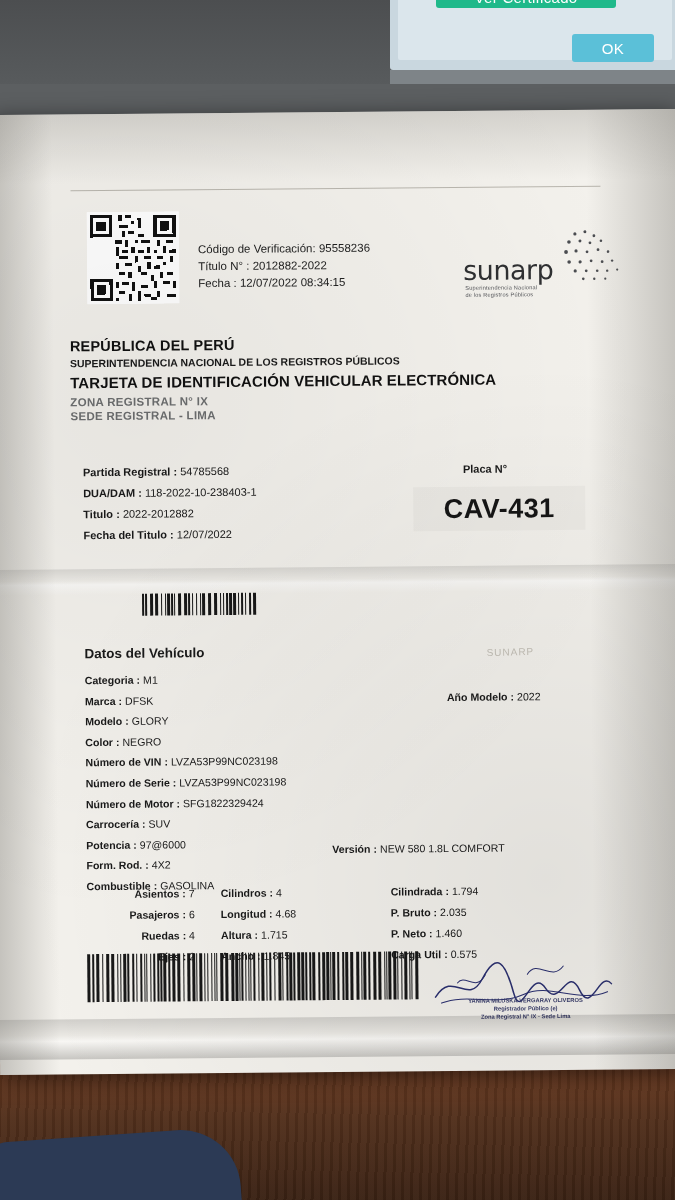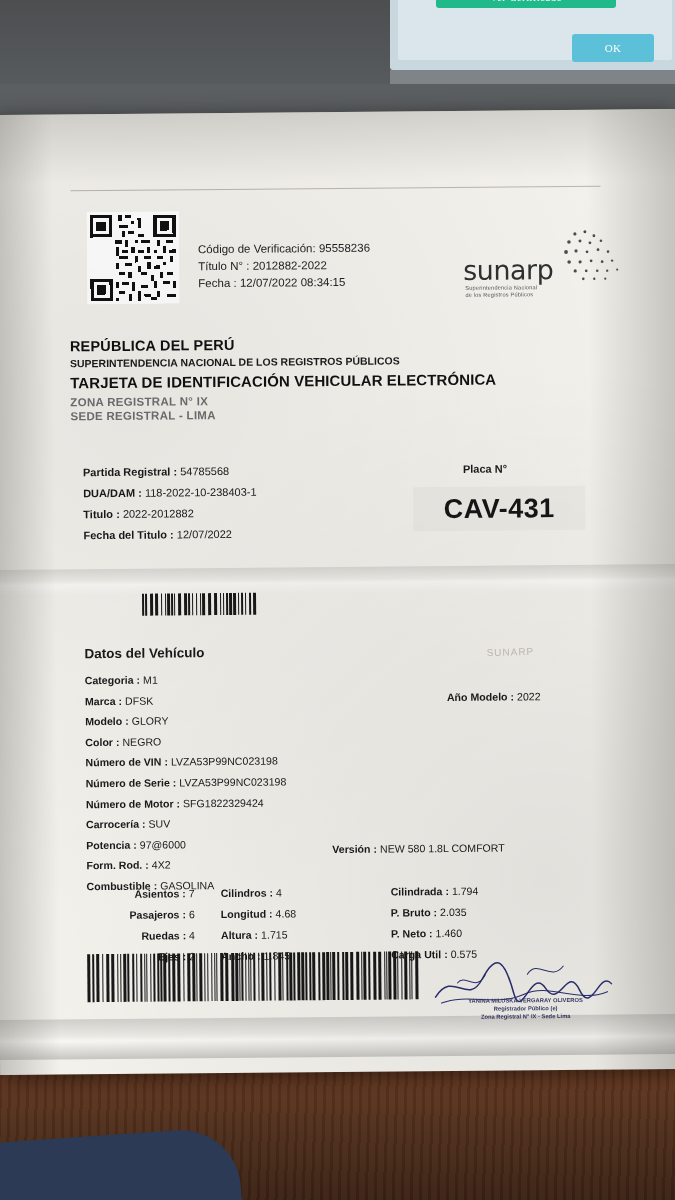--- a/index.html
+++ b/index.html
@@ -39,26 +39,25 @@
     position: absolute;
     left: 8px; top: 6px;
     right: 8px; bottom: 10px;
     background: #dbe6ec;
     border-radius: 2px;
   }
   .dialog-btn {
     position: absolute;
     border-radius: 3px;
     color: #fff;
-    font-size: 11px;
+    font-size: 15px;
     display: flex;
     align-items: center;
     justify-content: center;
     letter-spacing: .3px;
-    font-family: Liberation Serif, serif;
   }
   .dialog-btn.green {
     left: 436px; top: -14px;
     width: 180px; height: 22px;
     background: #1fb98a;
   }
   .dialog-btn.blue {
     left: 572px; top: 34px;
     width: 82px; height: 28px;
     background: #5bc0d8;

